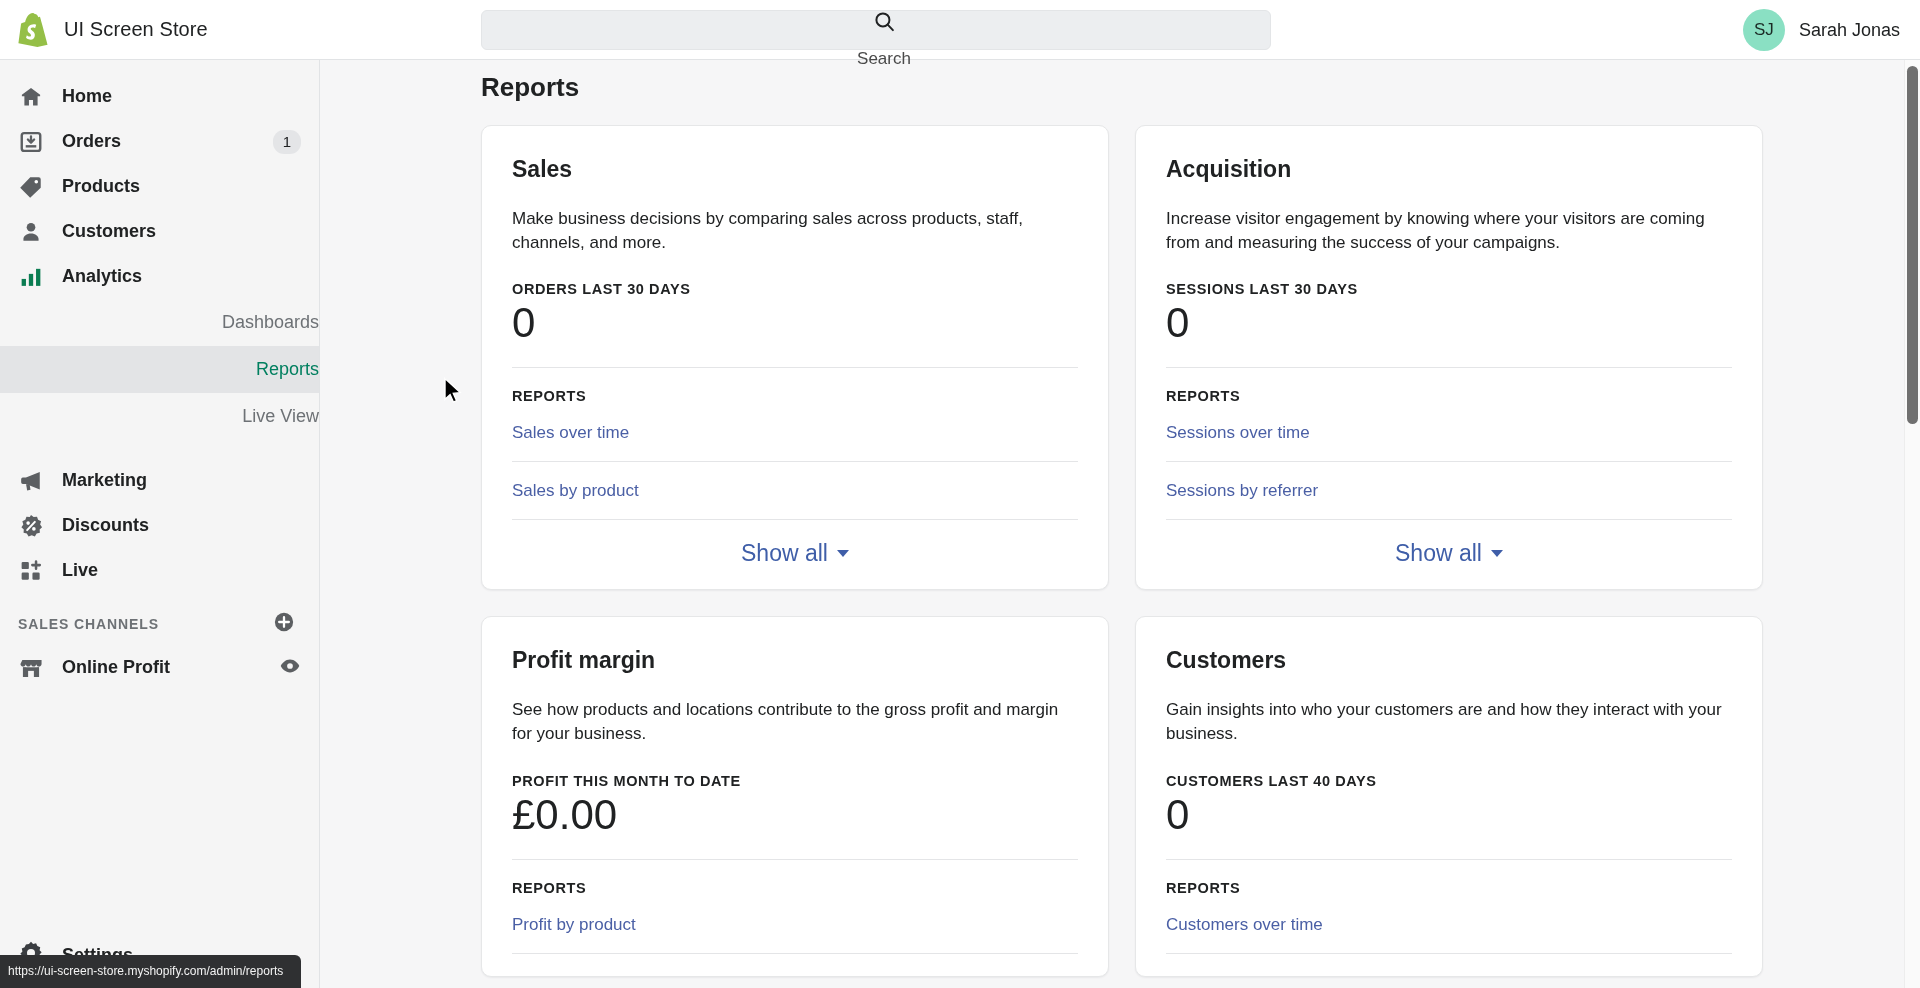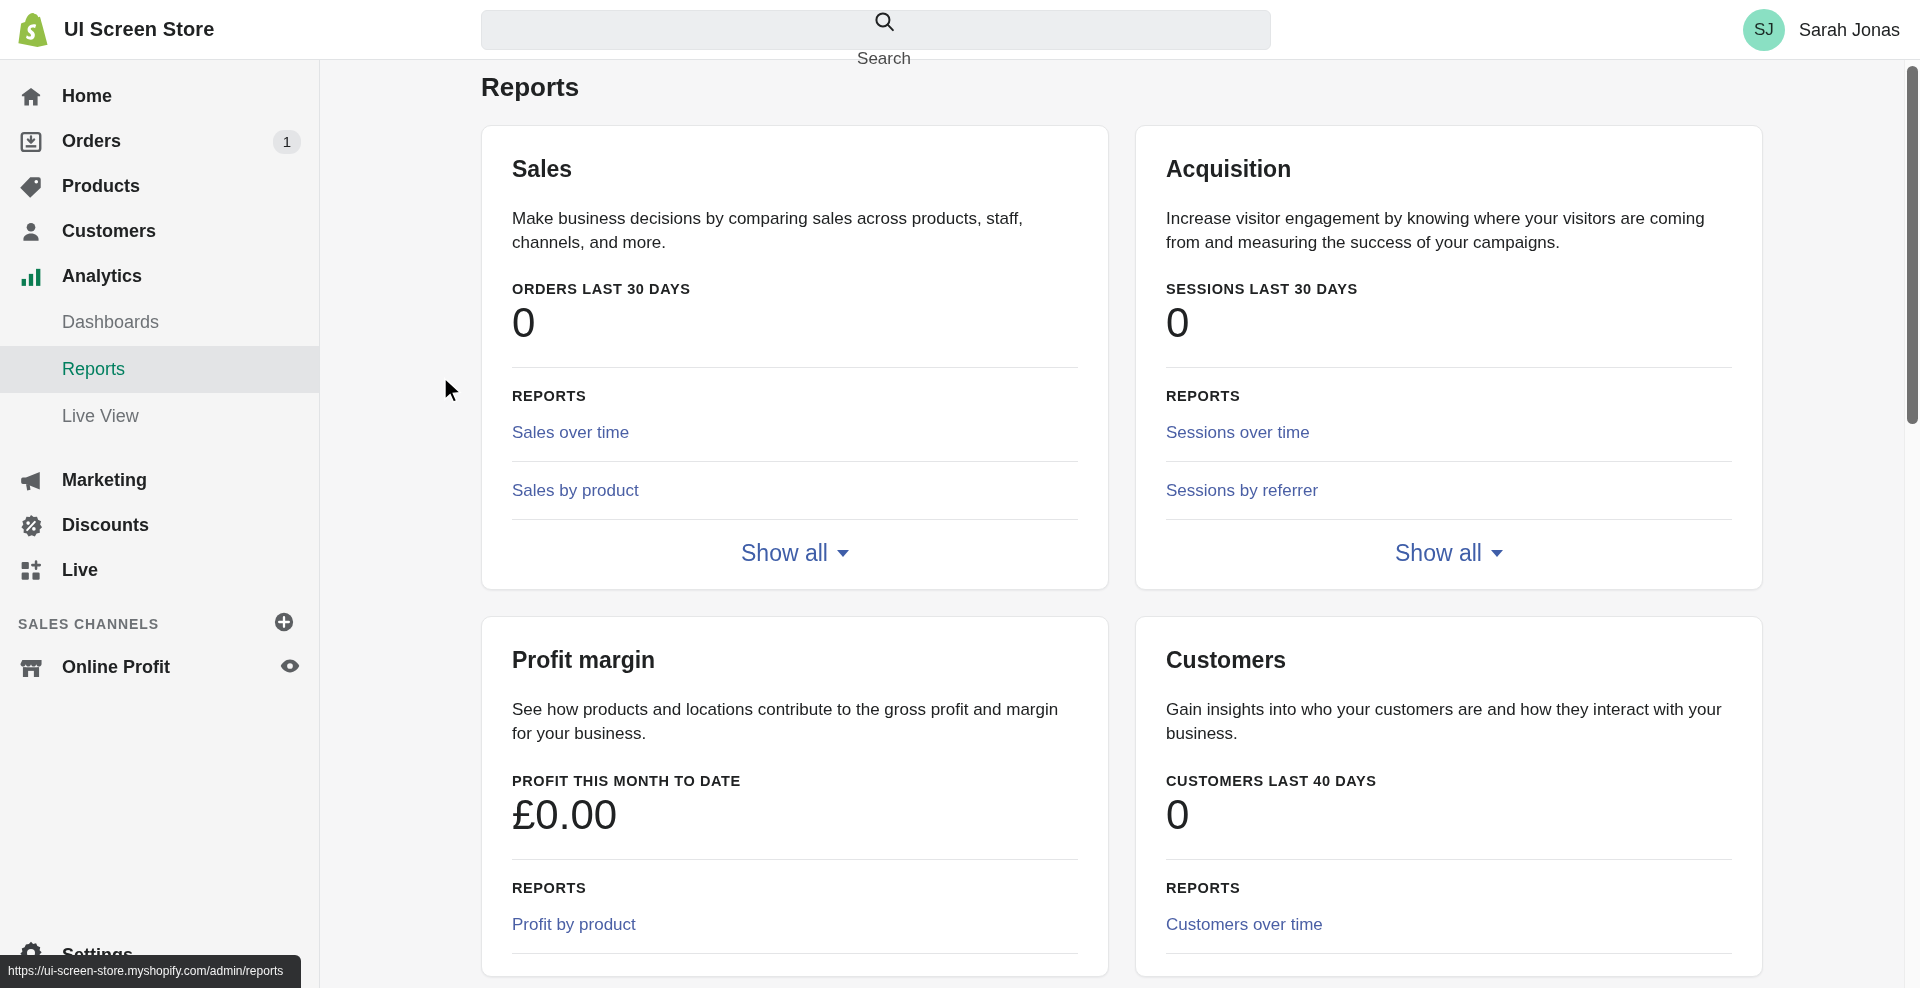--- a/index.html
+++ b/index.html
@@ -17,21 +17,21 @@
   .topbar {
     position: absolute; top: 0; left: 0;
     width: 1920px; height: 60px;
     background: #ffffff;
     border-bottom: 1px solid #e1e3e5;
     display: flex; align-items: center;
     z-index: 30;
   }
   .brand { display: flex; align-items: center; gap: 14px; width: 320px; padding-left: 18px; }
   .shop-logo { width: 32px; height: 34px; flex: none; }
-  .brand-name { font-size: 20px; font-weight: 700; color: #202223; letter-spacing: .1px; }
+  .brand-name { font-size: 20px; font-weight: 400; color: #202223; letter-spacing: .1px; }
 
   .search-wrap { position: absolute; left: 481px; top: 10px; width: 790px; height: 40px; }
   .search-box {
     width: 100%; height: 100%;
     background: #eceef0;
     border: 1px solid #e3e5e7;
     border-radius: 6px;
     display: flex; align-items: center;
     padding-left: 16px; gap: 13px;
     cursor: text;
@@ -73,20 +73,21 @@
     display: flex; align-items: center; justify-content: center;
     font-size: 15px; font-weight: 500; color: #202223;
     padding: 0 8px;
   }
 
   .sub-item {
     display: flex; align-items: center;
     height: 47px;
     padding-left: 62px;
     cursor: pointer;
+    justify-content: flex-end;
   }
   .sub-label { font-size: 18px; color: #6d7175; }
   .sub-item.active { background: #e3e4e6; }
   .sub-item.active .sub-label { color: #007f5f; font-weight: 500; }
 
   .nav-gap { height: 18px; }
 
   .section-head {
     display: flex; align-items: center; justify-content: space-between;
     padding: 0 24px 0 18px;

